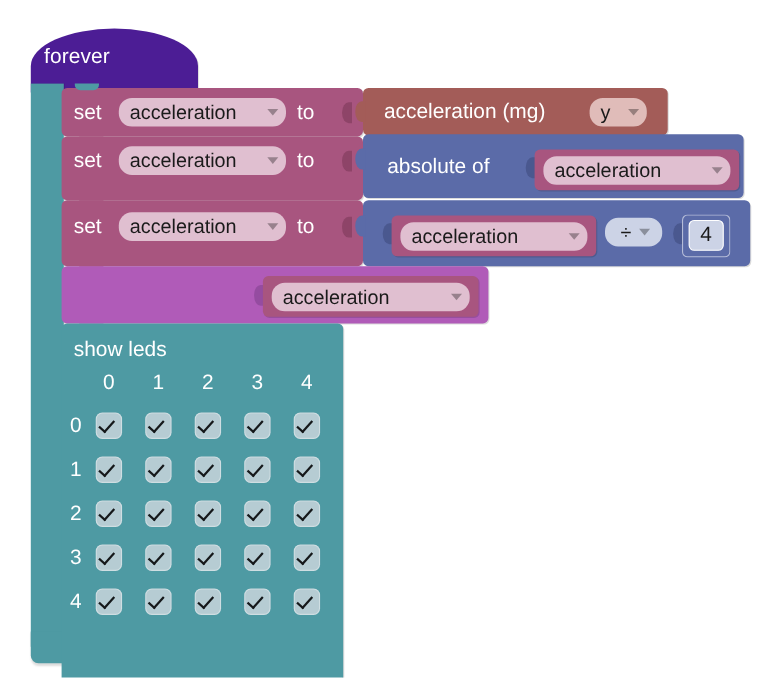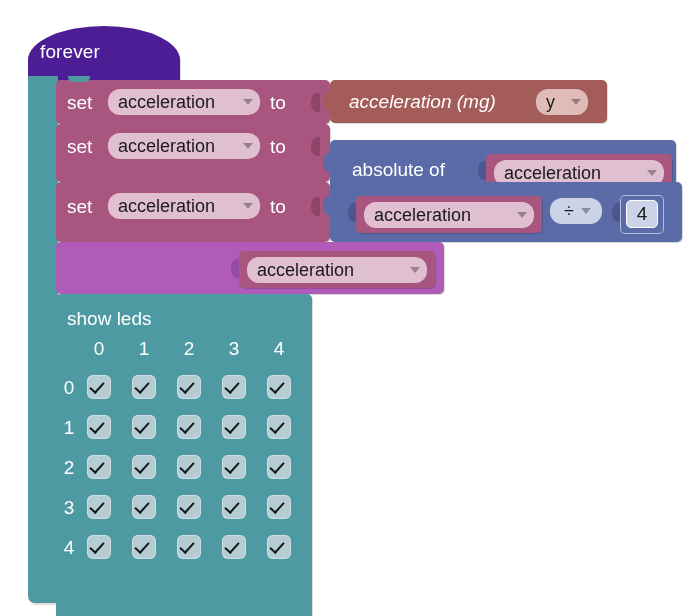--- a/index.html
+++ b/index.html
@@ -231,39 +231,39 @@
     <div class="field" style="left:52px; top:9px; width:152px; background:#e0bfd0;">
       <span class="fname">acceleration</span>
       <span class="caret" style="margin-left:auto;"></span>
     </div>
     <span class="blk-label" style="left:214px; top:13px;">to</span>
     <div class="socket" style="left:255px; top:13px; background:#8e4468;"></div>
   </div>
 
   <div class="rep" style="left:330px; top:80px; width:277px; height:43px; background:#a35c58;">
     <div class="plug" style="top:12px; background:#a35c58;"></div>
-    <span class="blk-label" style="left:19px; top:12px;font-style:italic;">acceleration (mg)</span>
+    <span class="blk-label" style="left:19px; top:12px;">acceleration (mg)</span>
     <div class="field" style="left:206px; top:9px; width:52px; background:#e0bcb9;">
       <span class="fname">y</span>
       <span class="caret" style="margin-left:auto;"></span>
     </div>
   </div>
 
   <div class="stmt" style="left:56px; top:124px; width:274px; height:58px; background:#a8557f;">
     <div class="notch-bot" style="background:#a8557f;"></div>
     <span class="blk-label" style="left:11px; top:13px;">set</span>
     <div class="field" style="left:52px; top:9px; width:152px; background:#e0bfd0;">
       <span class="fname">acceleration</span>
       <span class="caret" style="margin-left:auto;"></span>
     </div>
     <span class="blk-label" style="left:214px; top:13px;">to</span>
     <div class="socket" style="left:255px; top:13px; background:#8e4468;"></div>
   </div>
 
-  <div class="rep" style="left:330px; top:140px; width:346px; height:58px; background:#5b6ba8;">
+  <div class="rep" style="left:330px; top:122px; width:346px; height:58px; background:#5b6ba8;">
     <div class="plug" style="top:13px; background:#5b6ba8;"></div>
     <span class="blk-label" style="left:22px; top:20px;">absolute of</span>
     <div class="socket" style="left:148px; top:21px; background:#4a588f;"></div>
     <div class="rep" style="left:156px; top:14px; width:186px; height:37px; background:#a8557f;">
       <div class="field" style="left:8px; top:6px; width:170px; background:#e0bfd0;">
         <span class="fname">acceleration</span>
         <span class="caret" style="margin-left:auto;"></span>
       </div>
     </div>
   </div>

